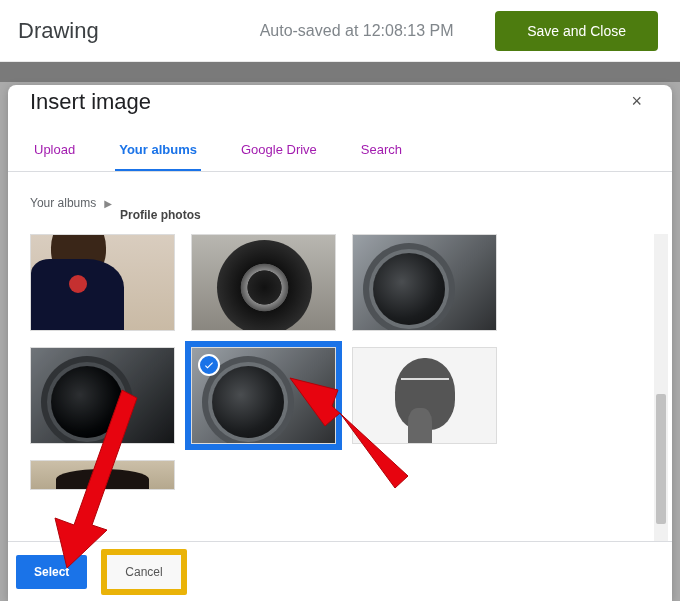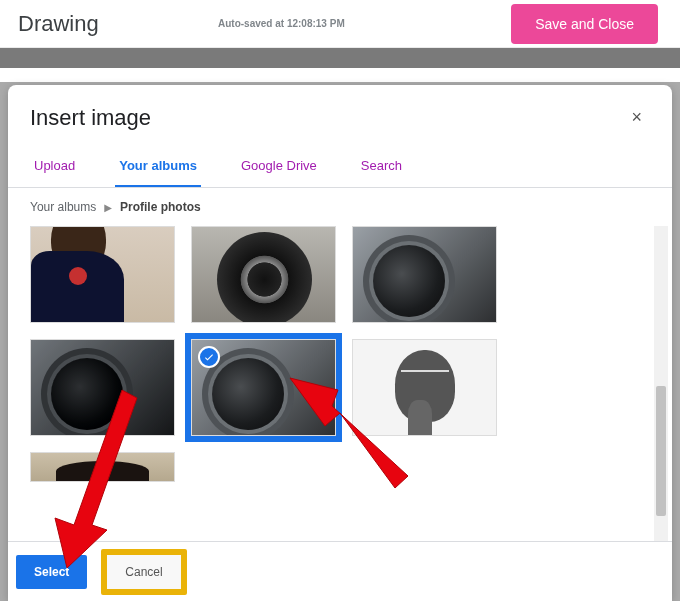--- a/index.html
+++ b/index.html
@@ -1,39 +1,39 @@
 <!DOCTYPE html>
 <html><head>
 <meta charset="utf-8">
 <style>
   * { box-sizing: border-box; margin: 0; padding: 0; }
   html, body { width: 680px; height: 601px; overflow: hidden; font-family: Arial, Helvetica, sans-serif; background: #fff; }
 
-  .app-bar { display:flex; align-items:center; height:48px; padding:0 22px 0 18px; border-bottom:1px solid #eaeaea; }
+  .app-bar { display:flex; align-items:center; height:62px; padding:0 22px 0 18px; border-bottom:1px solid #eaeaea; }
   .app-title { font-size:22px; color:#3c4043; font-weight:400; }
-  .save-close { margin-left:auto; background:#ec4899; color:#fff; border:none; border-radius:4px; font-size:14px; font-weight:500; padding:12px 24px; cursor:pointer; }
+  .save-close { margin-left:auto; background:#4d7c0f; color:#fff; border:none; border-radius:4px; font-size:14px; font-weight:500; padding:12px 32px; cursor:pointer; }
   .app-bar-left { display:flex; align-items:center; gap:0; width:200px;}
-  .app-bar-mid { flex:1; text-align:left; font-size:10px; color:#80868b;font-weight:bold; }
+  .app-bar-mid { flex:1; text-align:center; font-size:16px; color:#80868b; }
 
   .dim-strip { height:20px; background:#7a7a7a; }
 
   .modal-backdrop { position:absolute; top:82px; left:0; right:0; bottom:0; background:rgba(100,100,100,0.55); }
   .modal { position:absolute; left:8px; right:8px; top:85px; bottom:0; background:#fff; border-radius:8px 8px 0 0; box-shadow:0 2px 10px rgba(0,0,0,.2); overflow:hidden; }
 
-  .modal-head { display:flex; align-items:center; padding:18px 22px 8px 22px;justify-content:center; }
+  .modal-head { display:flex; align-items:center; padding:2px 22px 8px 22px;justify-content:center; }
   .modal-title { font-size:22px; color:#202124; font-weight:400; }
   .close-x { margin-left:auto; color:#555; font-size:18px; cursor:pointer; padding:4px 8px; background:none; border:none; }
 
   .tabs { display:flex; align-items:flex-end; gap:36px; padding:8px 22px 0 22px; border-bottom:1px solid #dadce0; }
   .tab { font-size:13px; color:#a21caf; padding:10px 4px 12px 4px; cursor:pointer; font-weight:500; border-bottom:2px solid transparent; }
   .tab.active { color:#1a73e8; border-bottom:2px solid #1a73e8; font-weight:700; }
 
   .breadcrumb { padding:12px 22px; font-size:12px; color:#5f6368; display:flex; align-items:center; gap:8px; }
   .bc-caret { color:#888; font-size:10px; }
-  .bc-current { font-weight:700; color:#444; }
+  .bc-current { font-weight:700; color:#444;margin-top:24px; }
 
   .grid-wrap { position:relative; height:320px; padding:0 22px 8px 22px; }
   .grid { display:flex; flex-wrap:wrap; gap:16px; }
   .thumb { width:145px; height:97px; background:#333; position:relative; border:1px solid #dcdcdc; }
   .thumb.selected { outline:6px solid #1a73e8; }
   .thumb .check { position:absolute; top:6px; left:6px; width:22px; height:22px; background:#1a73e8; border-radius:50%; display:flex; align-items:center; justify-content:center; border:2px solid #fff; }
   .thumb .check svg { width:12px; height:12px; fill:#fff; }
   .thumb.partial { height:30px; overflow:hidden; }
 
   .scrollbar-track { position:absolute; right:4px; top:0; bottom:0; width:14px; background:#f1f1f1; }

